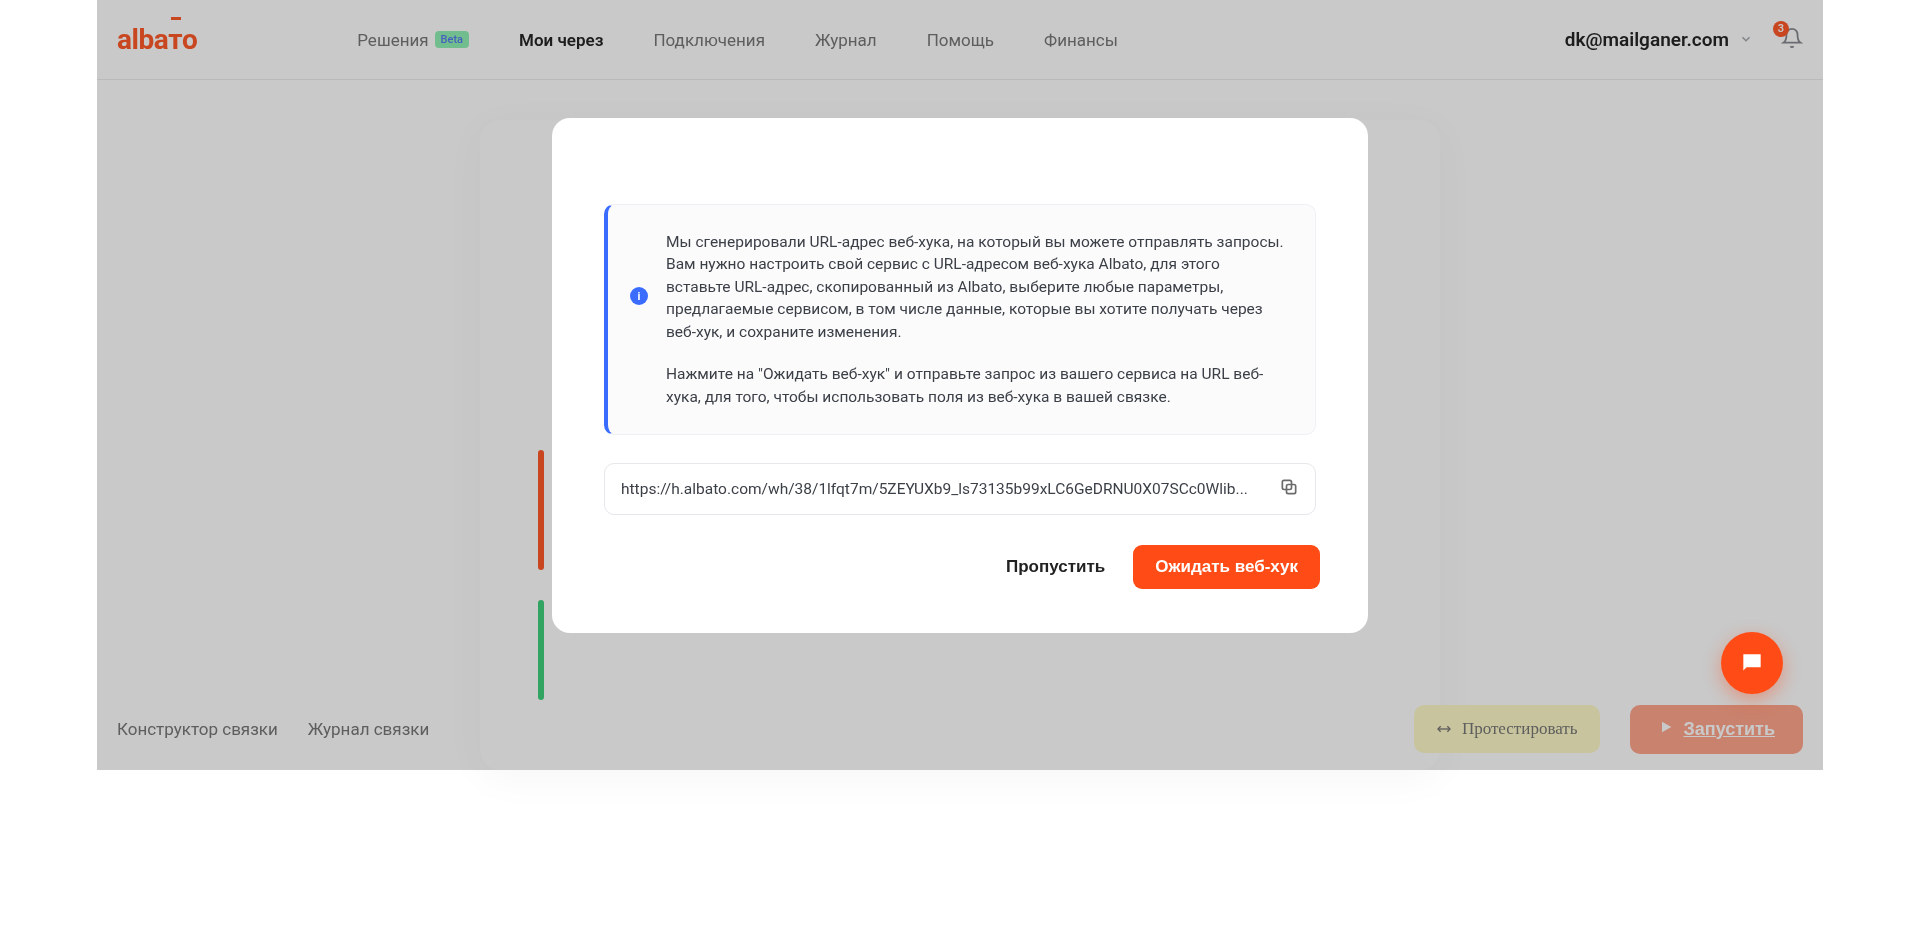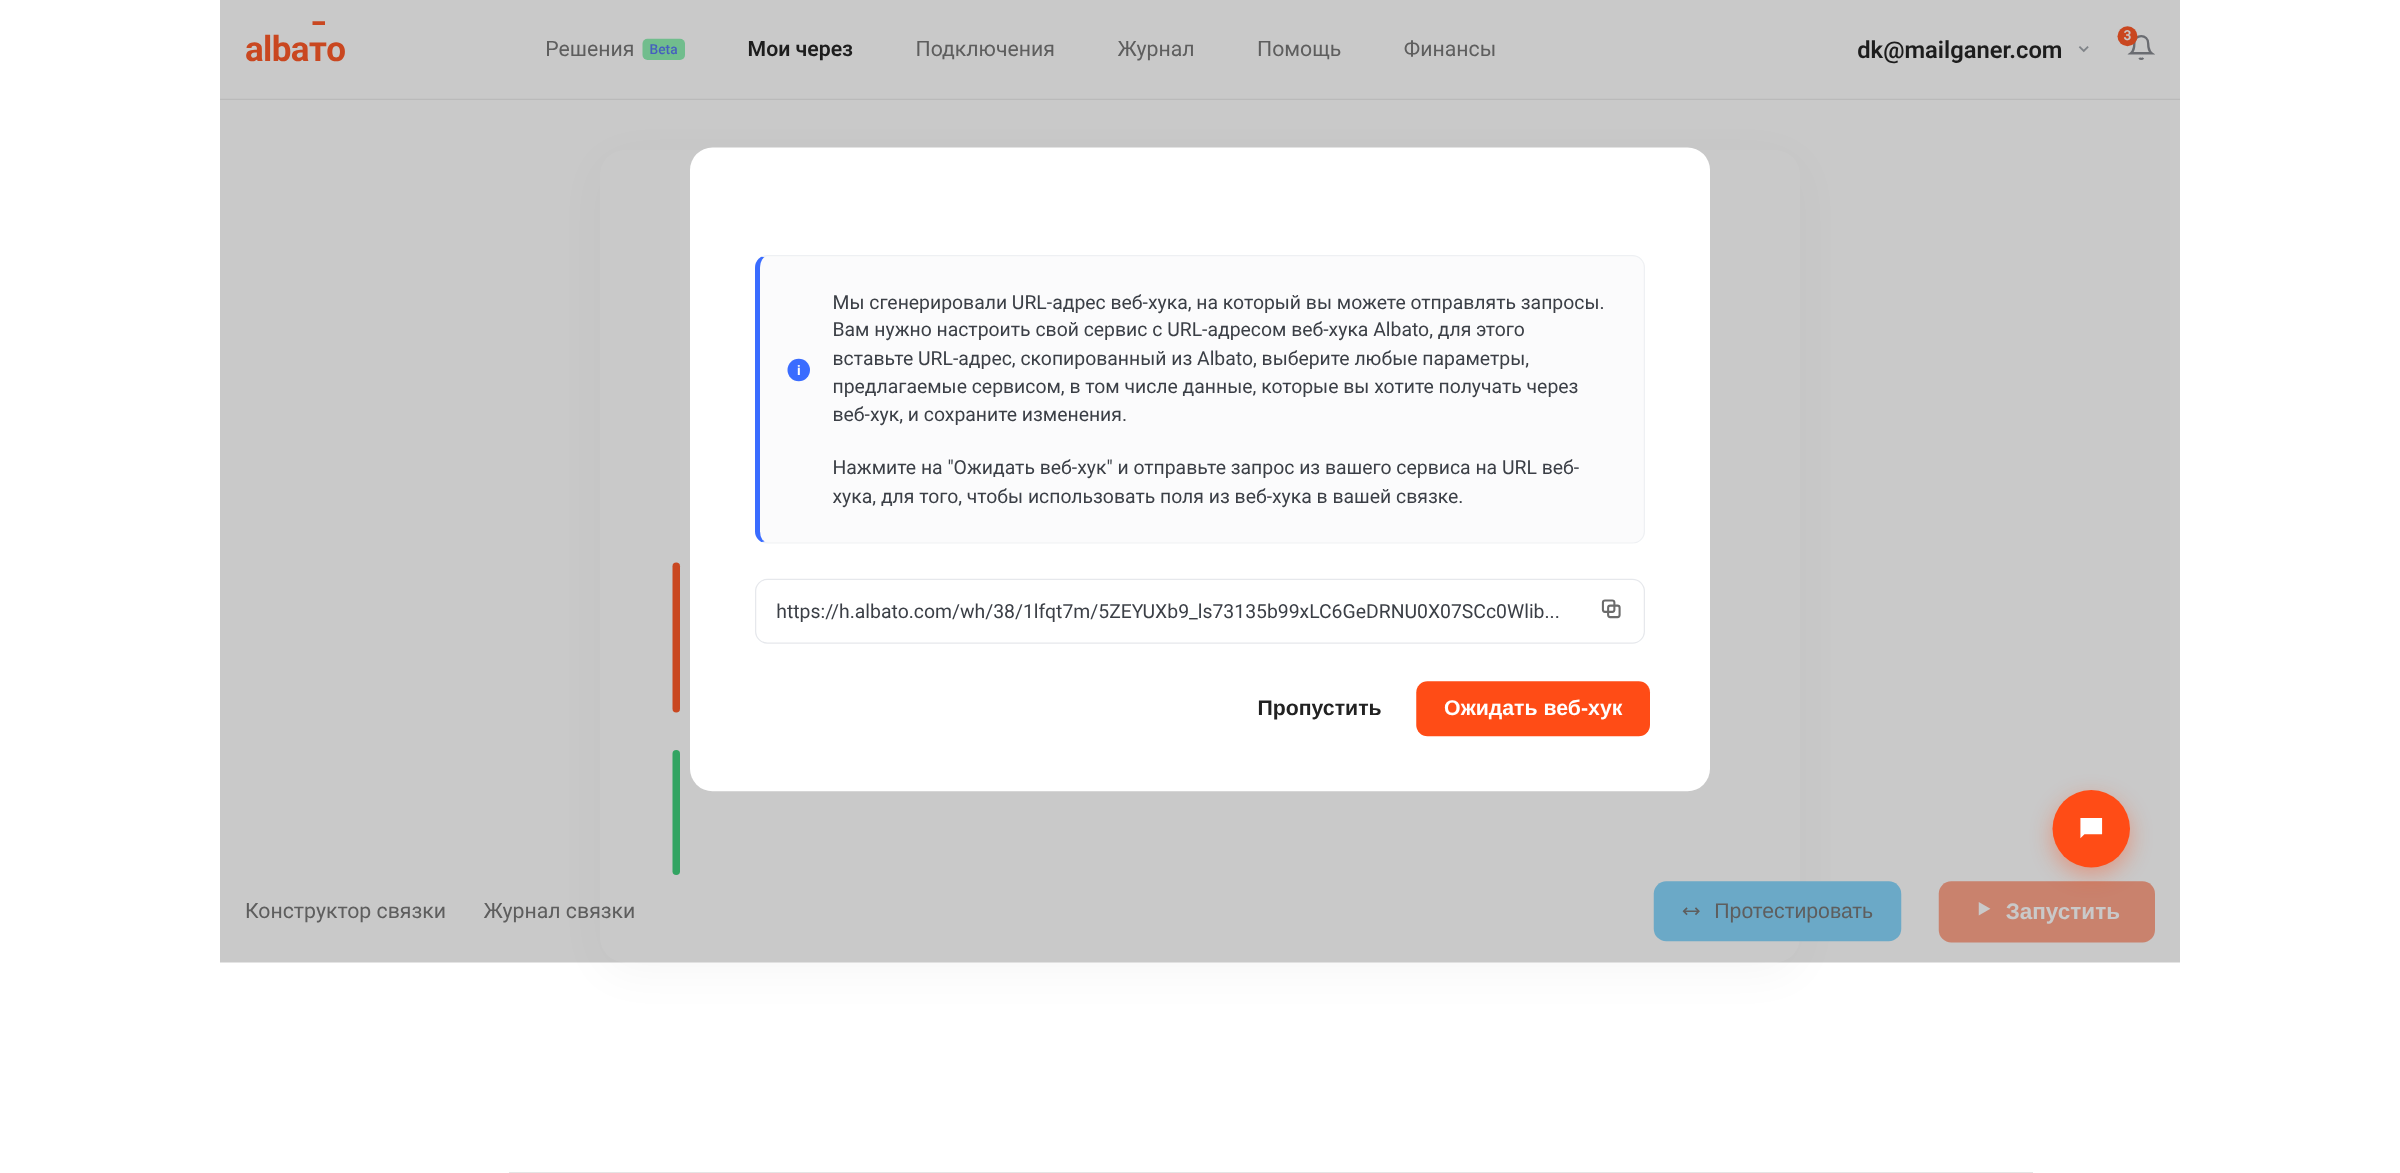--- a/index.html
+++ b/index.html
@@ -1,17 +1,17 @@
 <!DOCTYPE html>
 <html><head>
 <meta charset="utf-8">
 <style>
 * { margin: 0; padding: 0; box-sizing: border-box; }
 body { font-family: -apple-system, BlinkMacSystemFont, "Segoe UI", Roboto, Helvetica, Arial, sans-serif; background: #fff; color: #222; width: 1920px; height: 938px; overflow: hidden; position: relative; }
-.wrap { width: 1568px; height: 770px; margin: 0 auto; position: relative; }
+.wrap { width: 1726px; height: 770px; margin: 0 auto; position: relative; }
 
 
 .header { height: 80px; display: flex; align-items: center; border-bottom: 1px solid #eaeaea; padding: 0 20px; }
 .logo { display: flex; align-items: baseline; color: #FF4C16; font-weight: 700; font-size: 28px; letter-spacing: -0.5px; margin-right: 160px; }
 .nav { display: flex; align-items: center; gap: 50px; flex: 1; }
 .nav-item { color: #6b6b6b; font-size: 17px; cursor: pointer; display: flex; align-items: center; gap: 6px; }
 .nav-item.active { color: #111; font-weight: 600; }
 .beta { background: #86efac; color: #4a6df0; font-size: 11px; padding: 2px 6px; border-radius: 4px; font-weight: 500; }
 .hdr-right { display: flex; align-items: center; gap: 28px; }
 .user { color: #111; font-weight: 600; font-size: 19px; display: flex; align-items: center; gap: 10px; }
@@ -23,22 +23,22 @@
 .page-body { position: absolute; top: 80px; left: 0; right: 0; bottom: 0; display: flex; justify-content: center; padding-top: 40px; }
 .card-bg { width: 960px; background: #fff; border-radius: 20px; box-shadow: 0 8px 40px rgba(0,0,0,0.04); padding: 40px 60px; position: relative; }
 .stripe { position: absolute; left: 58px; width: 6px; border-radius: 3px; }
 .stripe.red { top: 330px; height: 120px; background: #FF4C16; }
 .stripe.green { top: 480px; height: 100px; background: #2ecc71; }
 
 
 .footer { position: absolute; left: 0; right: 0; bottom: 0; height: 82px; display: flex; align-items: center; padding: 0 20px; gap: 30px; }
 .foot-link { color: #6b6b6b; font-size: 17px; }
 .foot-spacer { flex: 1; }
-.btn-test { background: #7dd3fc; color: #6b6b6b; font-size: 17px; font-weight: 500; padding: 14px 22px; border-radius: 10px; display: flex; align-items: center; gap: 10px; border: none; cursor: pointer; }
-.btn-run { background: #ff9d80; color: #fff; font-size: 18px; font-weight: 600; padding: 14px 28px; border-radius: 10px; display: flex; align-items: flex-start; gap: 10px; border: none; cursor: not-allowed; }
+.btn-test { background: #fef9c3; color: #6b6b6b; font-size: 17px; font-weight: 500; padding: 14px 22px; border-radius: 10px; display: flex; align-items: center; gap: 10px; border: none; cursor: pointer; font-family: Liberation Serif, serif; }
+.btn-run { background: #ff9d80; color: #fff; font-size: 18px; font-weight: 600; padding: 14px 28px; border-radius: 10px; display: flex; align-items: flex-start; gap: 10px; border: none; cursor: not-allowed; text-decoration: underline; }
 
 
 .overlay { position: absolute; inset: 0; background: rgba(60,60,60,0.28); display: flex; align-items: flex-start; justify-content: center; padding-top: 118px; }
 .modal { width: 816px; background: #fff; border-radius: 18px; padding: 46px 52px 44px 52px; position: relative; }
 .modal-head { display: flex; align-items: flex-start; }
 .modal-title { font-size: 23px; font-weight: 700; color: #1a1a1a; }
 .modal-sub { font-size: 15px; color: #8a8f98; margin-top: 8px; }
 .modal-ctrl { margin-left: auto; display: flex; align-items: center; gap: 18px; color: #b8bcc4; }
 .modal-ctrl .sep { width: 1px; height: 18px; background: #e1e3e8; }
 .modal-ctrl svg { cursor: pointer; display: block; }

